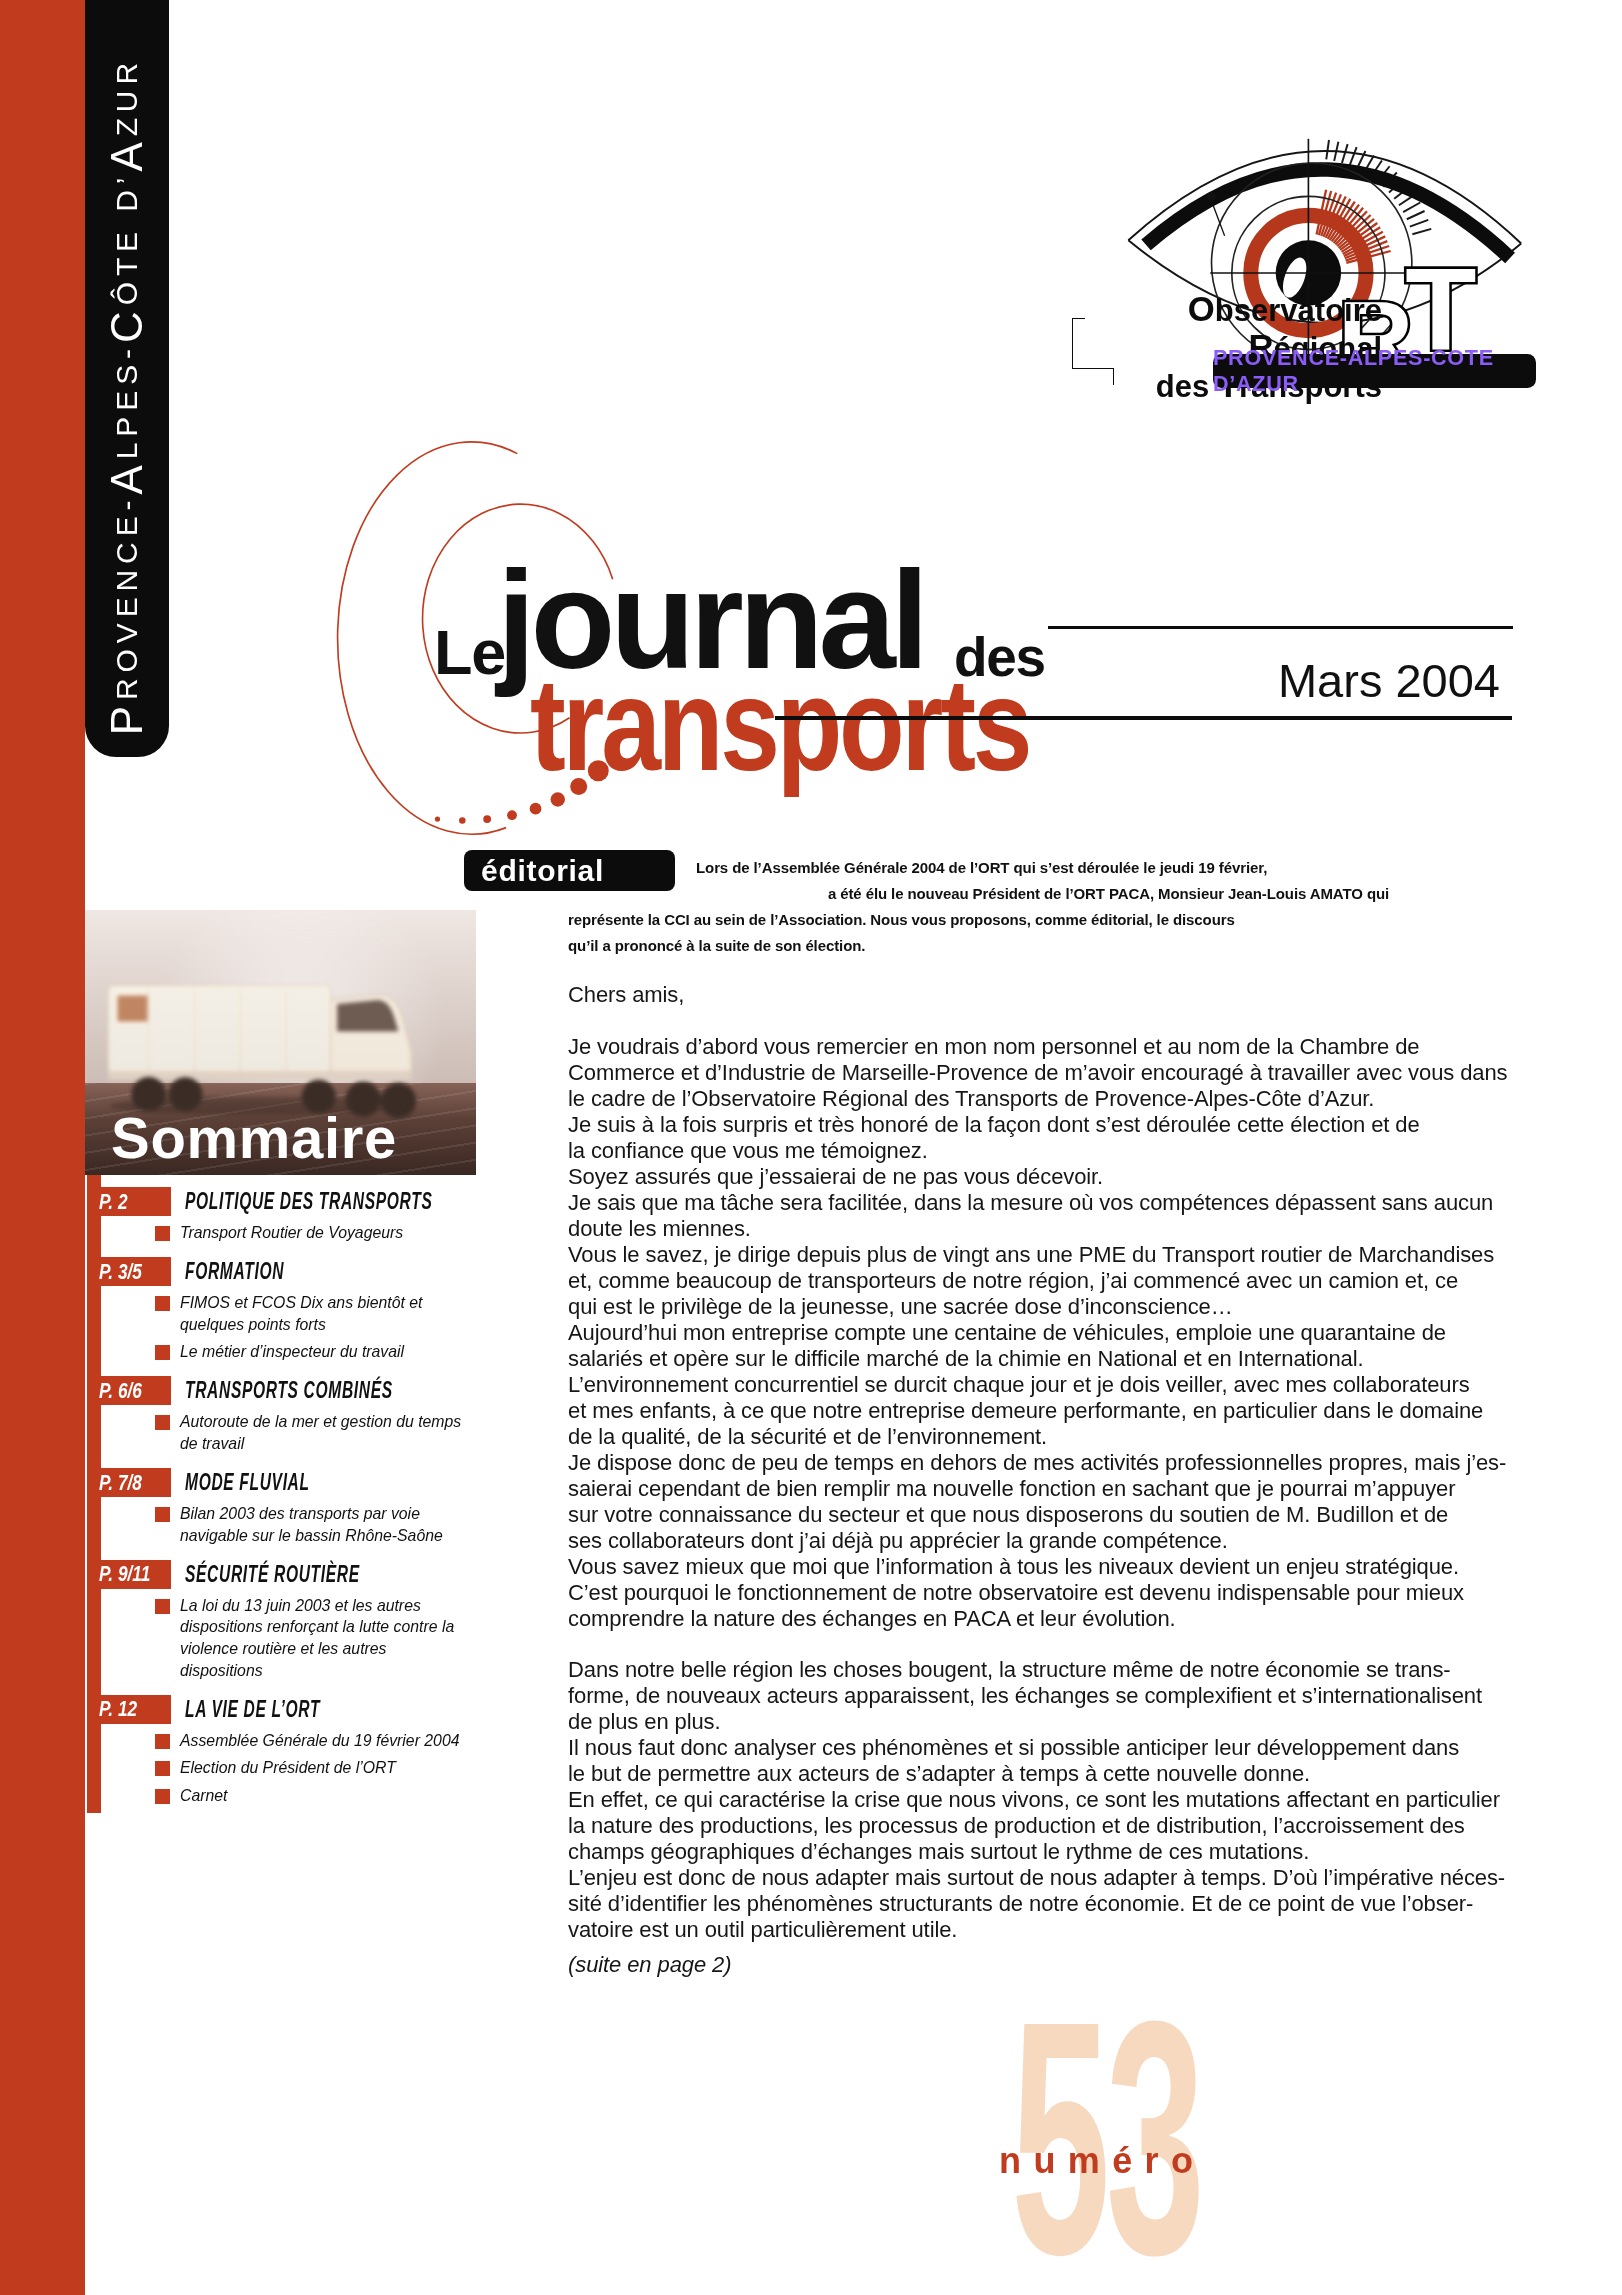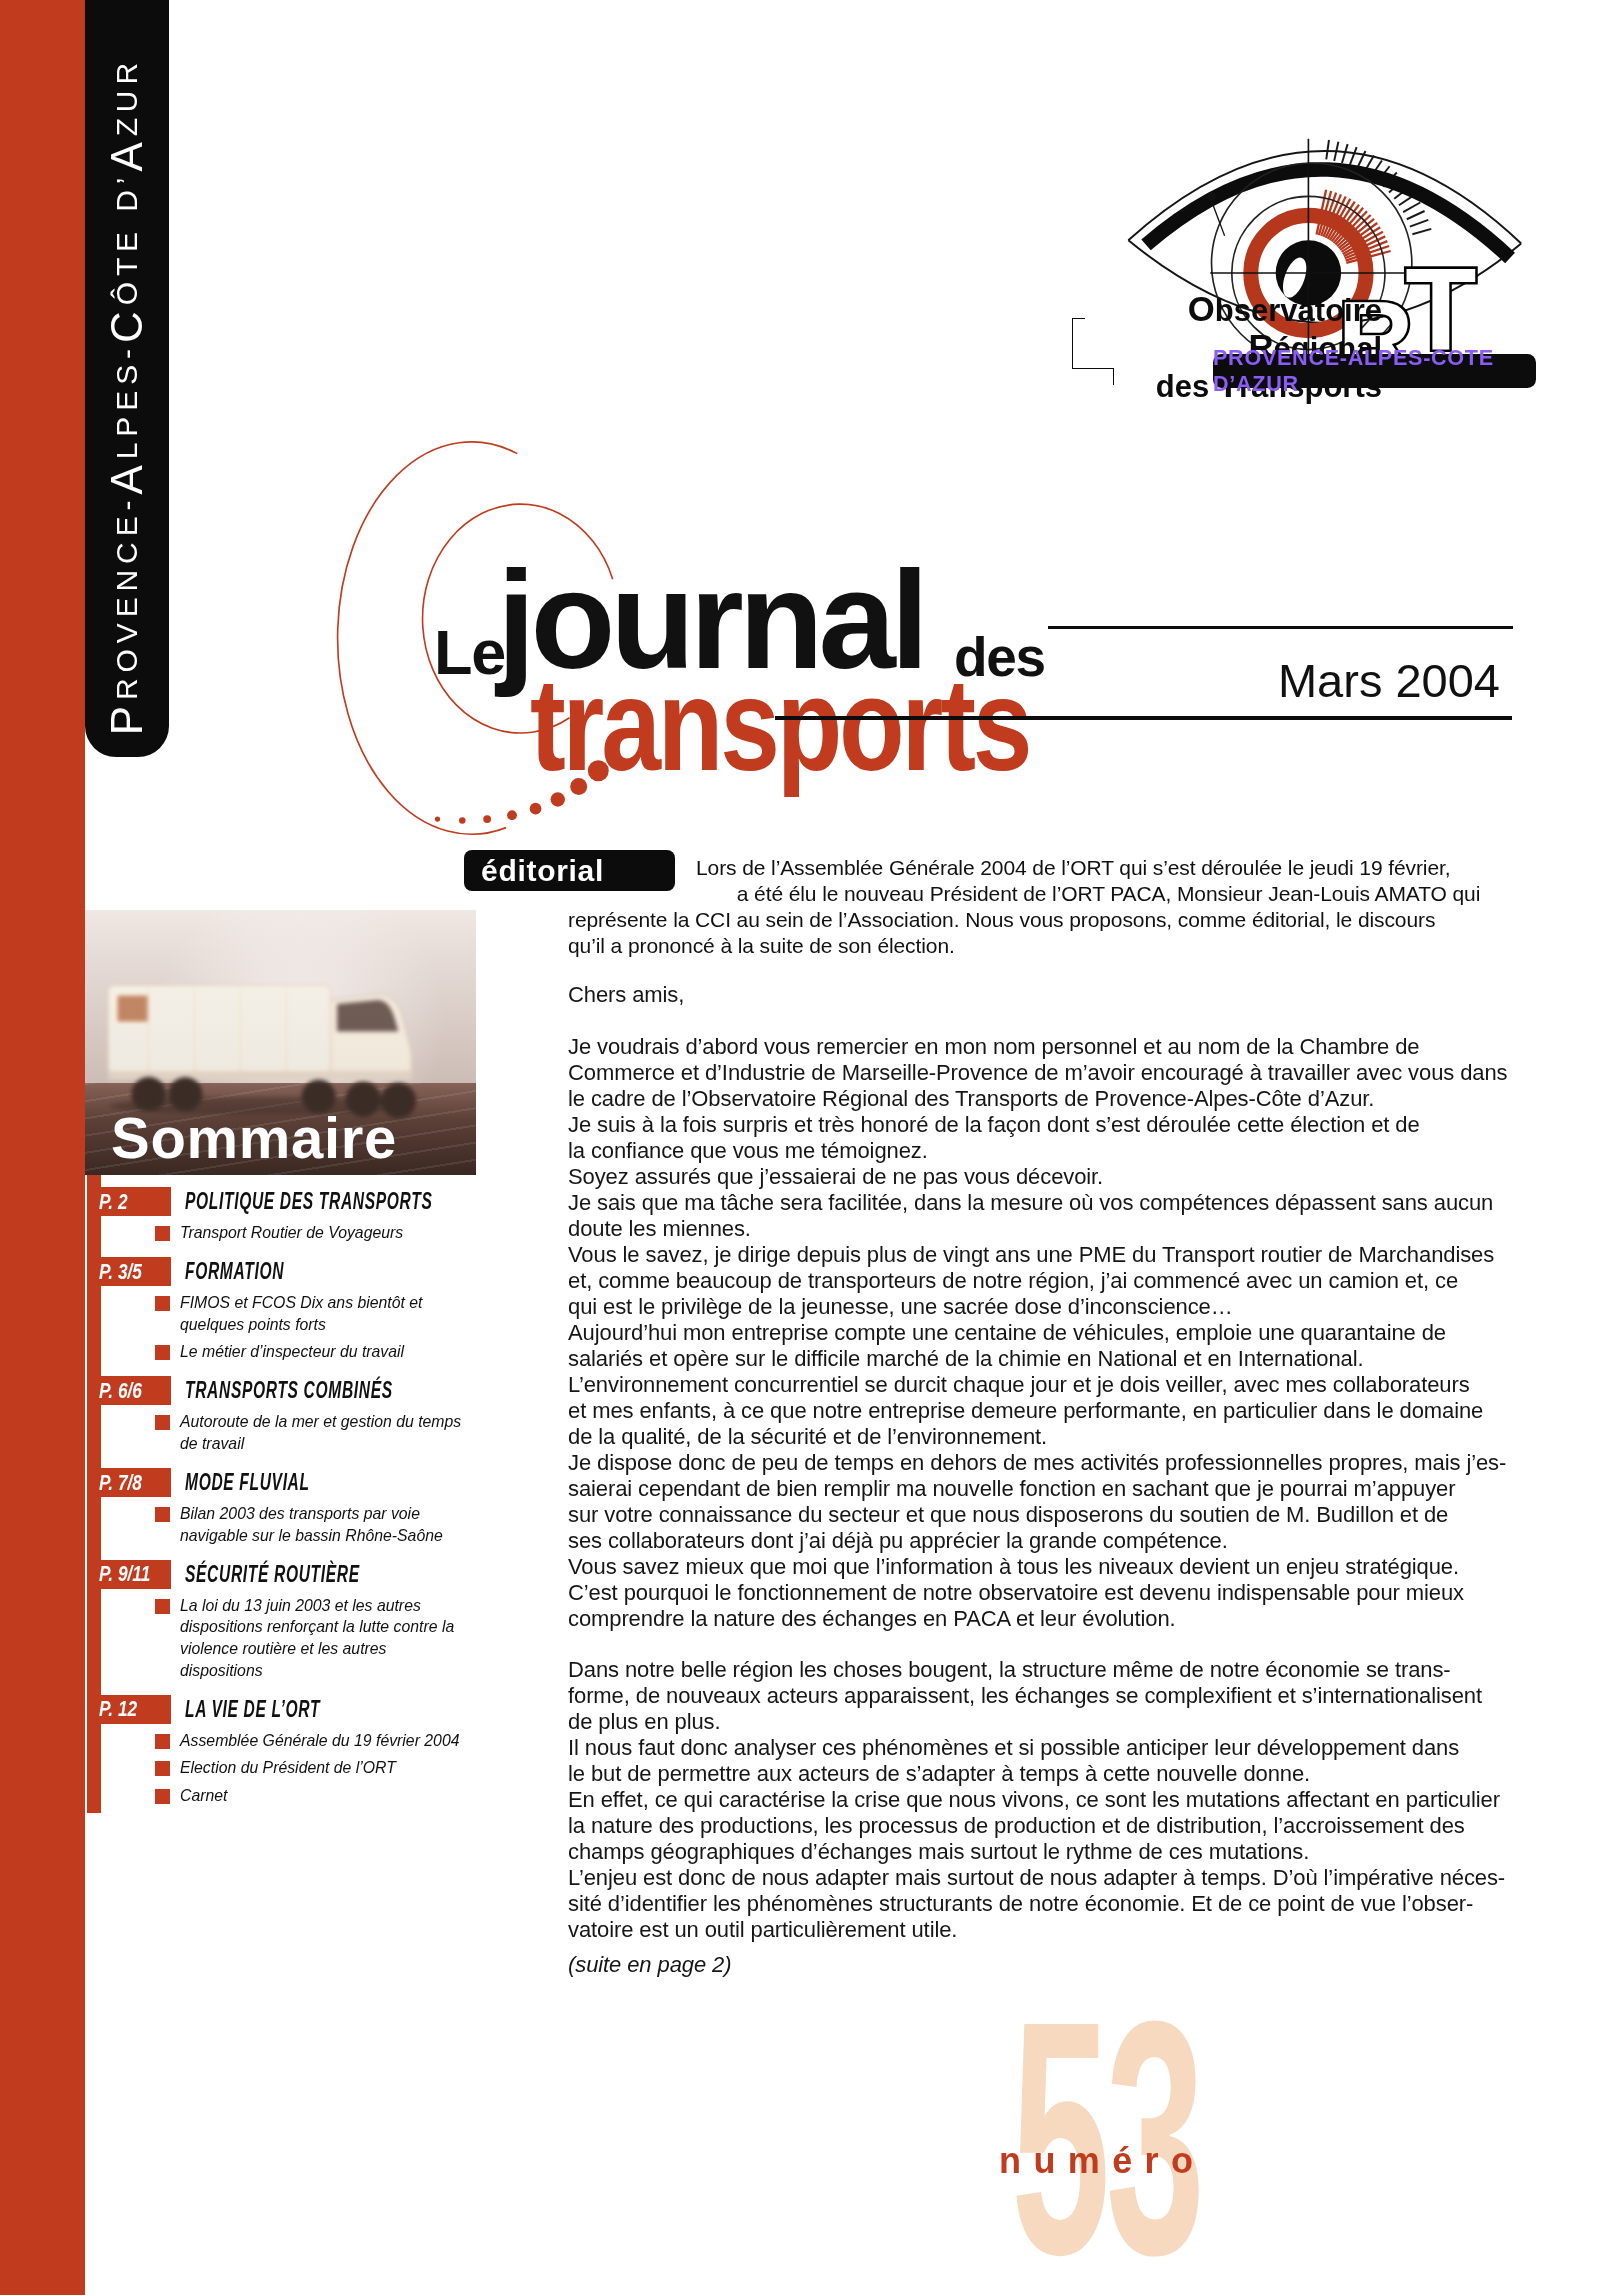--- a/index.html
+++ b/index.html
@@ -34,21 +34,21 @@
   .m-des{position:absolute;left:954px;top:625px;font-size:55px;font-weight:700;letter-spacing:-1.3px;}
   .m-transports{position:absolute;left:530px;top:659px;font-size:131px;font-weight:700;color:#c13b1e;
                 letter-spacing:-3.9px;line-height:1;transform:scaleX(.82);transform-origin:0 0;white-space:nowrap;}
   .rule{position:absolute;background:#0c0c0c;}
   .m-date{position:absolute;left:1173px;top:653px;width:327px;text-align:right;font-size:47px;font-weight:400;}
 
   
   .ed-badge{position:absolute;left:464px;top:850px;width:211px;height:41px;background:#0c0c0c;
             border-radius:8px;color:#fff;font-size:30px;font-weight:700;letter-spacing:0.7px;
             display:flex;align-items:center;padding-left:17px;box-sizing:border-box;}
-  .intro{position:absolute;left:568px;top:855px;width:946px;font-size:21px;font-weight:400;
+  .intro{position:absolute;left:568px;top:855px;width:946px;font-size:15px;font-weight:700;
          line-height:26px;letter-spacing:-0.1px;}
   .intro .line{white-space:nowrap;}
   .intro .ind1{margin-left:128px;}
   .intro .ind2{margin-left:135px;text-align:center;}
 
   .body{position:absolute;left:568px;top:982px;width:946px;font-size:22px;line-height:26px;
         letter-spacing:-0.1px;color:#161616;}
   .body .line{white-space:nowrap;}
   .body .gap{height:25.5px;}
   .suite{margin-top:9.2px;font-style:italic;font-size:22px;}

